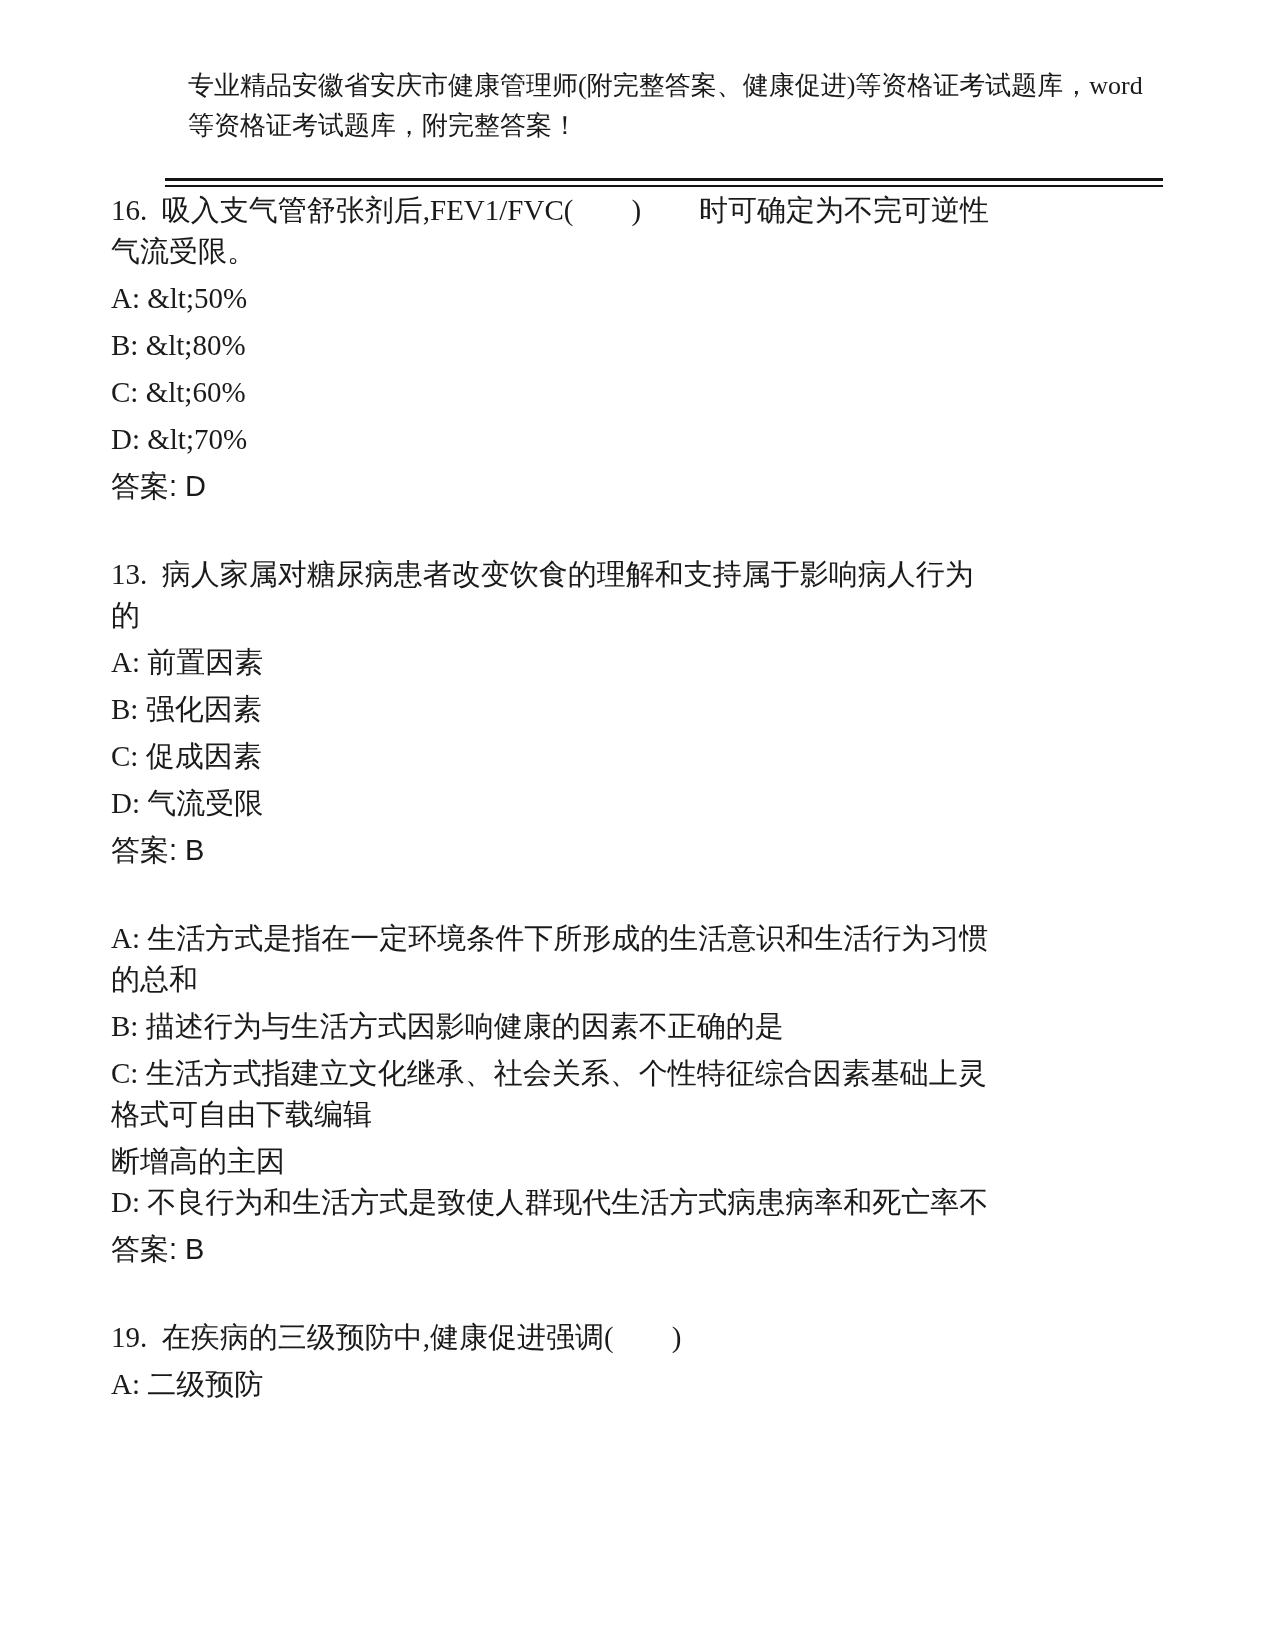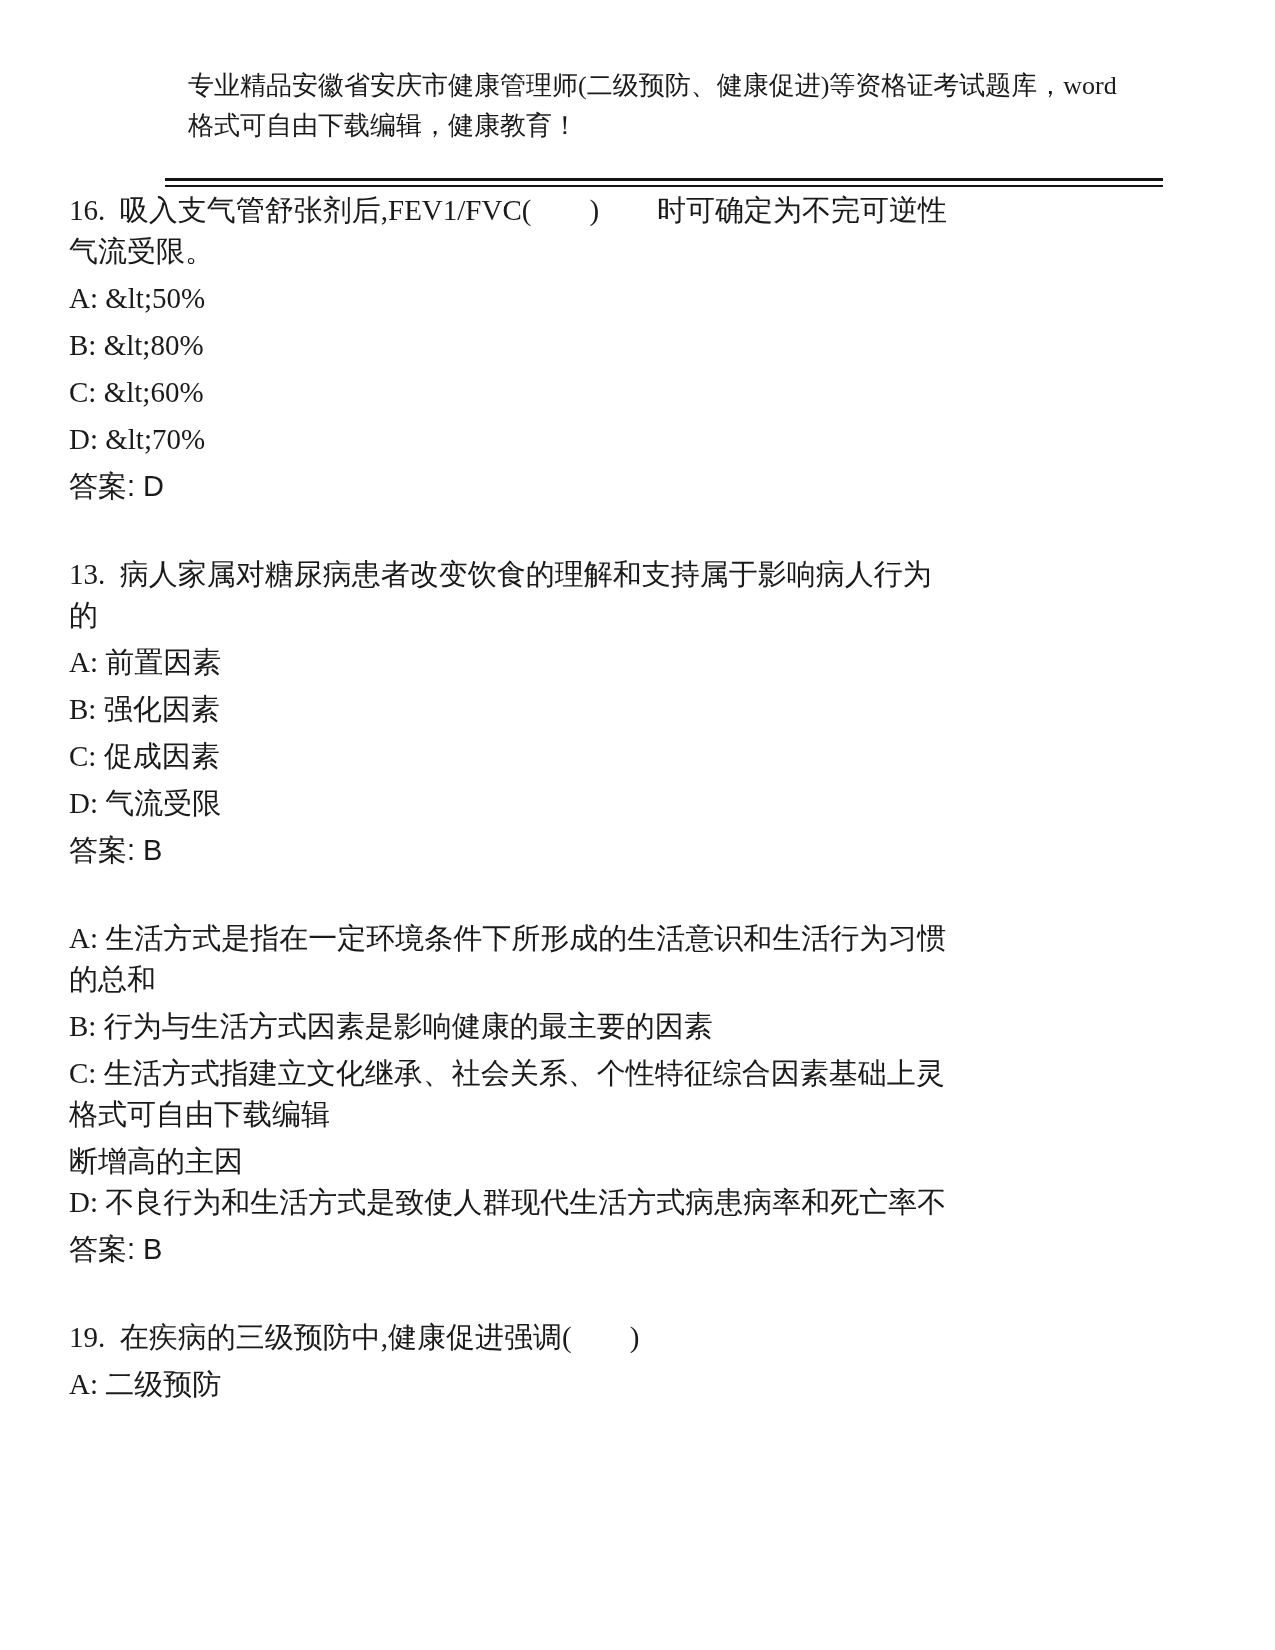--- a/index.html
+++ b/index.html
@@ -29,21 +29,21 @@
     display: block;
     white-space: pre;
   }
   .header-rule {
     margin: 32px 112px 0 165px;
     height: 4px;
     border-top: 3px solid #141414;
     border-bottom: 2px solid #141414;
   }
   .content {
-    margin: 3px 112px 0 69px;
+    margin: 3px 112px 0 111px;
     font-size: 29px;
     line-height: 41px;
   }
   .para {
     margin: 0 0 6px 0;
     padding: 0;
   }
   .line {
     display: block;
     white-space: pre;
@@ -56,22 +56,22 @@
     font-weight: 400;
     white-space: pre;
   }
 </style>
 </head>
 <body>
 
 <div class="page">
 
   <div class="doc-header">
-    <span class="line">专业精品安徽省安庆市健康管理师(二级预防、健康促进)等资格证考试题库，word</span>
-    <span class="line">格式可自由下载编辑，健康教育！</span>
+    <span class="line">专业精品安徽省安庆市健康管理师(附完整答案、健康促进)等资格证考试题库，word</span>
+    <span class="line">等资格证考试题库，附完整答案！</span>
   </div>
 
   <div class="header-rule"></div>
 
   <div class="content">
 
     <section class="question">
       <p class="para">
         <span class="line">16.  吸入支气管舒张剂后,FEV1/FVC(　　)　　时可确定为不完可逆性</span>
         <span class="line">气流受限。</span>
@@ -110,21 +110,21 @@
       </p>
       <p class="para answer">答案: B</p>
     </section>
 
     <section class="question">
       <p class="para">
         <span class="line">A: 生活方式是指在一定环境条件下所形成的生活意识和生活行为习惯</span>
         <span class="line">的总和</span>
       </p>
       <p class="para">
-        <span class="line">B: 行为与生活方式因素是影响健康的最主要的因素</span>
+        <span class="line">B: 描述行为与生活方式因影响健康的因素不正确的是</span>
       </p>
       <p class="para">
         <span class="line">C: 生活方式指建立文化继承、社会关系、个性特征综合因素基础上灵</span>
         <span class="line">格式可自由下载编辑</span>
       </p>
       <p class="para">
         <span class="line">断增高的主因</span>
         <span class="line">D: 不良行为和生活方式是致使人群现代生活方式病患病率和死亡率不</span>
       </p>
       <p class="para answer">答案: B</p>

